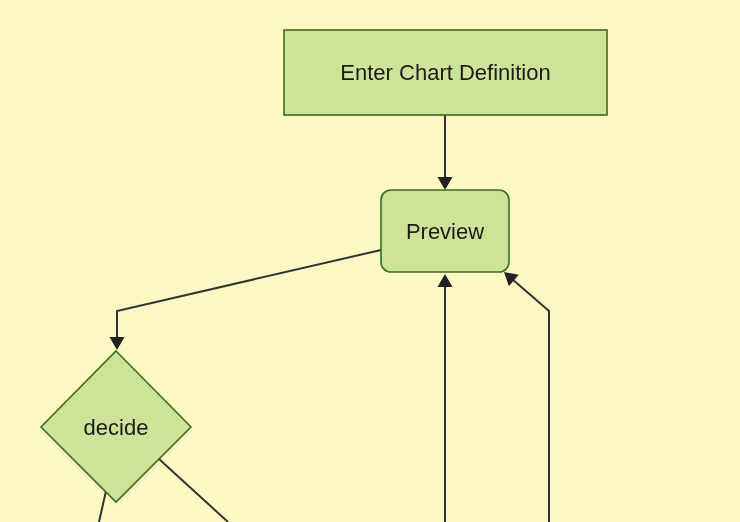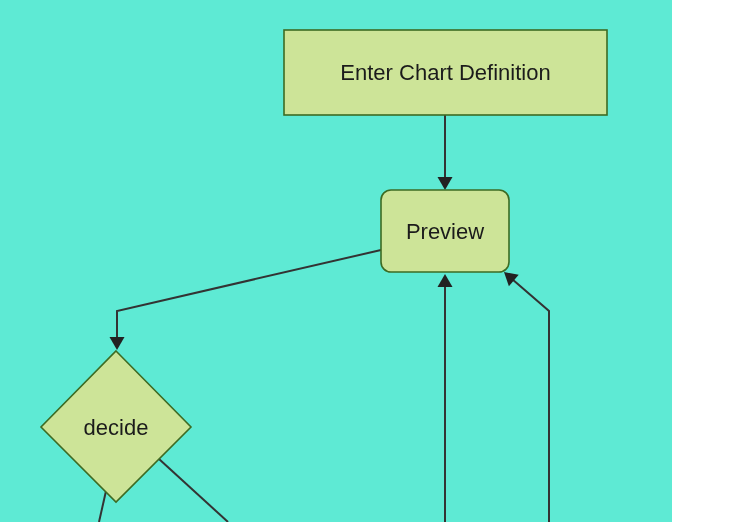--- a/index.html
+++ b/index.html
@@ -6,23 +6,23 @@
     margin: 0;
     padding: 0;
     background: #ffffff;
     width: 740px;
     height: 522px;
     overflow: hidden;
     font-family: "Liberation Sans", "DejaVu Sans", sans-serif;
   }
   .canvas {
     position: relative;
-    width: 672px;
+    width: 740px;
     height: 522px;
-    background: #5eead4;
+    background: #fef9c3;
   }
   svg { display: block; }
   .edge-line {
     fill: none;
     stroke-width: 2px;
     stroke-linecap: butt;
     stroke-linejoin: miter;
   }
   .node-shape {
     stroke-width: 1.6px;

